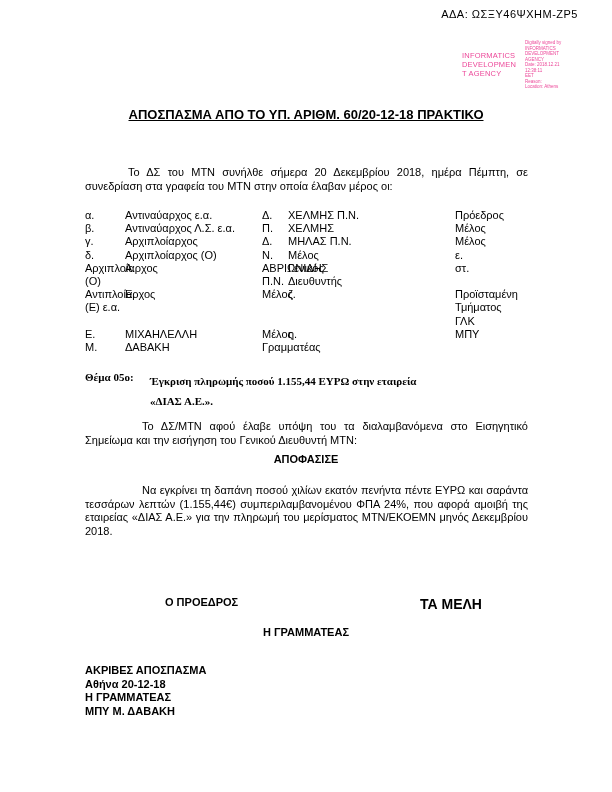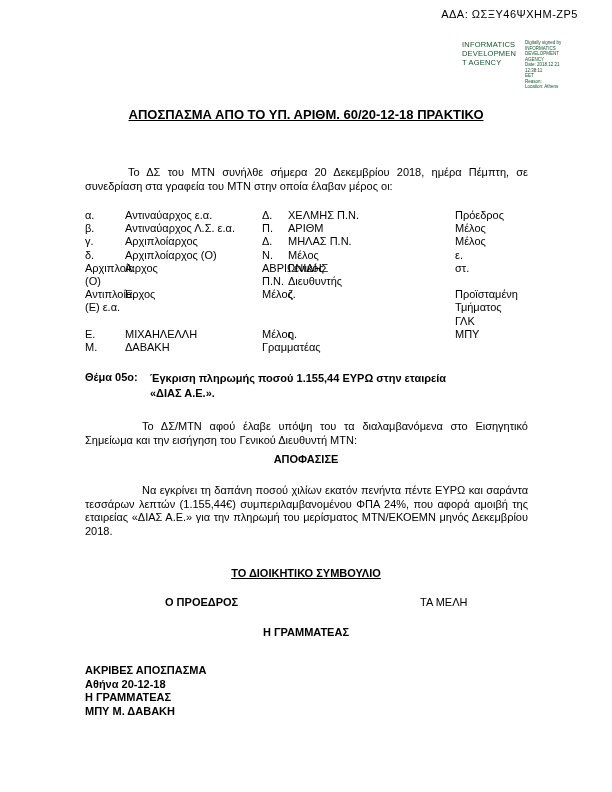--- a/index.html
+++ b/index.html
@@ -11,21 +11,21 @@
     font-family: "Liberation Sans", "DejaVu Sans", sans-serif;
     color: #000;
     overflow: hidden;
   }
   .ada {
     position: absolute; top: 8px; right: 34px;
     font-size: 11px; letter-spacing: 0.5px;
   }
   .stamp {
     position: absolute; top: 40px; left: 462px;
-    display: flex; gap: 5px; color: #14532d;
+    display: flex; gap: 5px; color: #ec4899; align-items: center;
   }
   .stamp-left {
     font-size: 7.5px; line-height: 9px; width: 58px;
     white-space: pre-line; letter-spacing: 0.2px;
   }
   .stamp-right {
     font-size: 4.5px; line-height: 5.5px; width: 52px;
     white-space: pre-line;
   }
   .org-title {
@@ -47,43 +47,43 @@
   .members {
     position: absolute; top: 209px; left: 85px; width: 443px;
     display: grid;
     grid-template-columns: 40px 137px 26px 167px 1fr;
     font-size: 11px; line-height: 13.2px;
   }
   .members > div { white-space: pre-line; }
   .vbottom { align-self: end; }
   .topic {
     position: absolute; top: 371px; left: 85px; width: 443px;
-    display: flex; font-weight: bold;
+    display: flex; font-weight: bold; font-family: Liberation Serif, serif;
   }
   .topic-label { width: 65px; flex: 0 0 65px; }
-  .topic-text { white-space: pre-line; line-height: 15px; }
+  .topic-text { white-space: pre-line; line-height: 20px; }
   .consideration {
     position: absolute; top: 420px; left: 85px; width: 443px;
     text-align: justify; text-indent: 57px;
   }
   .apofasise {
     position: absolute; top: 453px; left: 0; width: 612px;
     text-align: center; font-size: 11px; font-weight: bold;
   }
   .decision {
     position: absolute; top: 484px; left: 85px; width: 443px;
     text-align: justify; text-indent: 57px;
   }
   .board-title {
     position: absolute; top: 567px; left: 0; width: 612px;
     text-align: center; font-size: 11px; font-weight: bold;
   }
   .board-title span { text-decoration: underline; }
   .president { position: absolute; top: 596px; left: 165px; font-size: 11px; font-weight: bold; }
-  .ta-meli   { position: absolute; top: 596px; left: 420px; font-size: 11px; font-weight: normal; }
+  .ta-meli   { position: absolute; top: 596px; left: 420px; font-size: 14px; font-weight: bold; }
   .secretary {
     position: absolute; top: 626px; left: 0; width: 612px;
     text-align: center; font-size: 11px; font-weight: bold;
   }
   .certification {
     position: absolute; top: 664px; left: 85px;
     font-size: 11px; font-weight: bold; line-height: 13.5px;
     white-space: pre-line;
   }
 </style>
@@ -117,21 +117,21 @@
   <div class="members">
     <div>α.</div>
     <div>Αντιναύαρχος ε.α.</div>
     <div>Δ.</div>
     <div>ΧΕΛΜΗΣ  Π.Ν.</div>
     <div>Πρόεδρος</div>
 
     <div>β.</div>
     <div>Αντιναύαρχος Λ.Σ. ε.α.</div>
     <div>Π.</div>
-    <div>ΑΡΙΘΜ</div>
+    <div>ΧΕΛΜΗΣ</div>
     <div>Μέλος</div>
 
     <div>γ.</div>
     <div>Αρχιπλοίαρχος</div>
     <div>Δ.</div>
     <div>ΜΗΛΑΣ Π.Ν.</div>
     <div>Μέλος</div>
 
     <div>δ.</div>
     <div>Αρχιπλοίαρχος (Ο)</div>
@@ -169,23 +169,20 @@
     <div class="topic-text">Έγκριση πληρωμής ποσού 1.155,44 ΕΥΡΩ στην εταιρεία
 «ΔΙΑΣ Α.Ε.».</div>
   </div>
 
   <div class="consideration body-text">Το ΔΣ/ΜΤΝ αφού έλαβε υπόψη του τα διαλαμβανόμενα στο Εισηγητικό Σημείωμα και την εισήγηση του Γενικού Διευθυντή ΜΤΝ:</div>
 
   <div class="apofasise">ΑΠΟΦΑΣΙΣΕ</div>
 
   <div class="decision body-text">Να εγκρίνει τη δαπάνη ποσού χιλίων εκατόν πενήντα πέντε ΕΥΡΩ και σαράντα τεσσάρων λεπτών (1.155,44€) συμπεριλαμβανομένου ΦΠΑ 24%, που αφορά αμοιβή της εταιρείας «ΔΙΑΣ Α.Ε.» για την πληρωμή του μερίσματος ΜΤΝ/ΕΚΟΕΜΝ μηνός Δεκεμβρίου 2018.</div>
 
-  <div class="board-title">
-    <span>ΤΟ ΔΙΟΙΚΗΤΙΚΟ ΣΥΜΒΟΥΛΙΟ</span>
-  </div>
 
   <div class="president">Ο ΠΡΟΕΔΡΟΣ</div>
   <div class="ta-meli">ΤΑ ΜΕΛΗ</div>
   <div class="secretary">Η ΓΡΑΜΜΑΤΕΑΣ</div>
 
   <div class="certification">ΑΚΡΙΒΕΣ ΑΠΟΣΠΑΣΜΑ
 Αθήνα 20-12-18
 Η ΓΡΑΜΜΑΤΕΑΣ
 ΜΠΥ Μ. ΔΑΒΑΚΗ</div>
 

